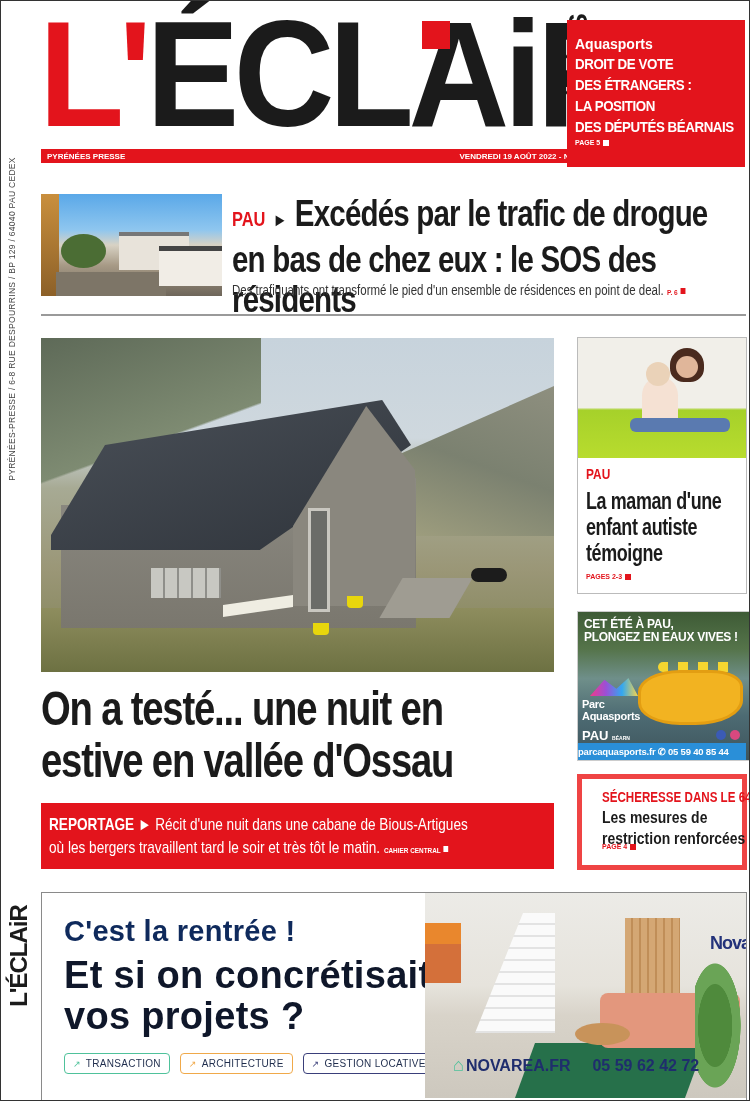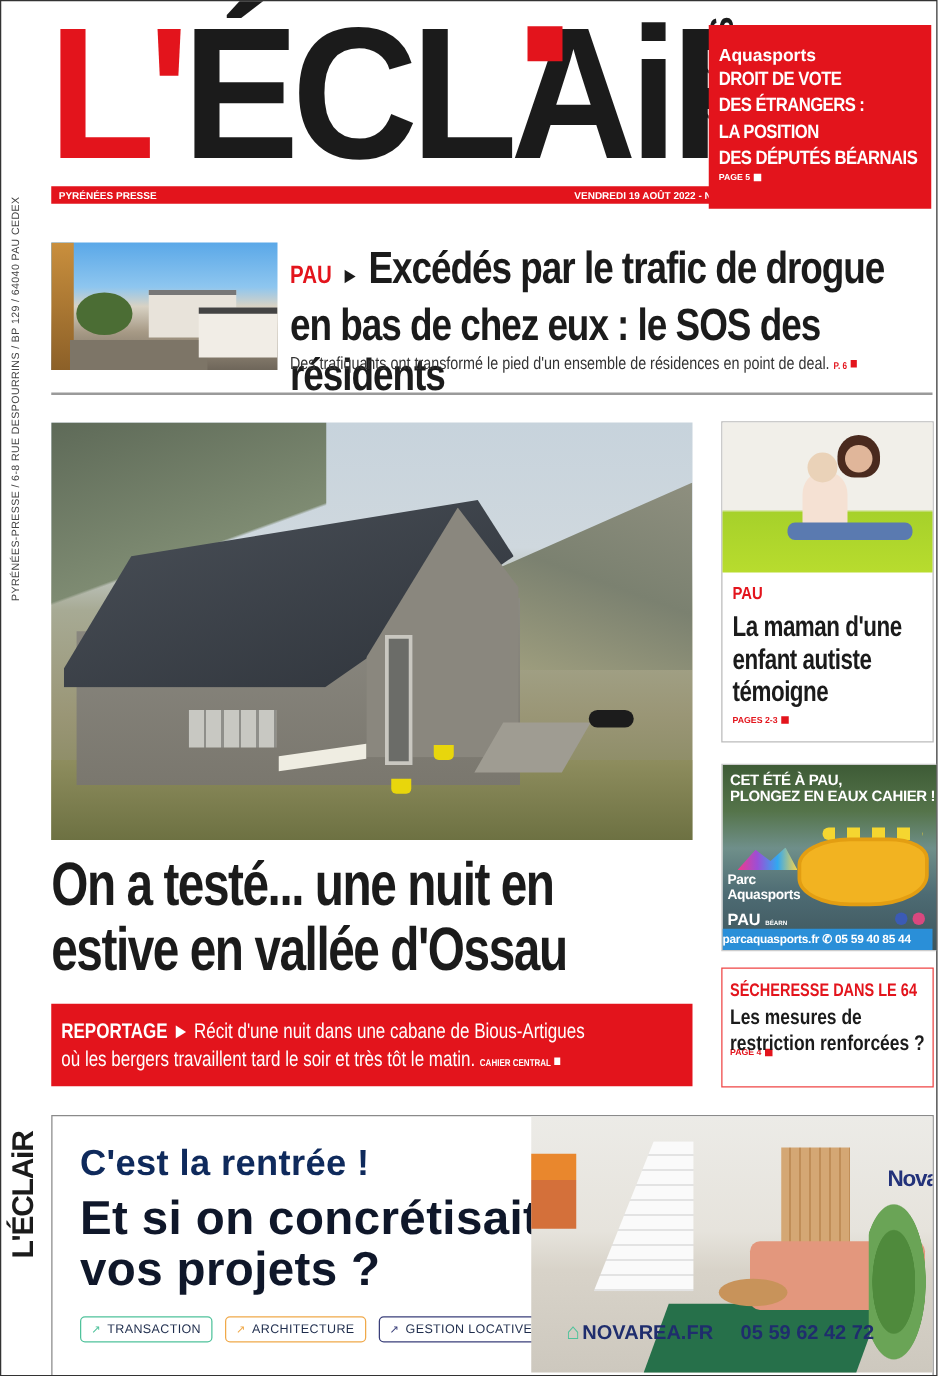--- a/index.html
+++ b/index.html
@@ -85,21 +85,21 @@
     .ad1 .raft { position: absolute; left: 60px; top: 58px; width: 105px; height: 55px; background: #f2b321; border-radius: 40% 30% 45% 40%; border: 3px solid #e39e12; }
     .ad1 .helmets { position: absolute; left: 80px; top: 50px; width: 80px; height: 10px; background: repeating-linear-gradient(90deg, #f5d630 0 10px, transparent 10px 20px); border-radius: 5px; }
     .ad1 .brand { position: absolute; left: 4px; top: 66px; width: 72px; }
     .ad1 .swoosh { width: 48px; height: 18px; margin-left: 8px; background: linear-gradient(90deg, #f03a8a, #9b4fd6, #32a8f0, #f9d44a); clip-path: polygon(0 100%, 30% 10%, 55% 60%, 80% 0, 100% 100%); }
     .ad1 .pa { color: #fff; font-weight: 700; font-size: 11px; margin-top: 2px; letter-spacing: -0.3px; }
     .ad1 .pau { color: #fff; font-weight: 900; font-size: 13px; margin-top: 6px; }
     .ad1 .pau small { font-size: 5px; font-weight: 700; }
     .ad1 .foot { position: absolute; left: 0; bottom: 0; width: 168px; height: 17px; background: #2a8fd8; color: #fff; font-weight: 700; font-size: 9.5px; line-height: 17px; text-align: left; letter-spacing: -0.2px; }
     .ad1 .soc { position: absolute; width: 10px; height: 10px; border-radius: 50%; top: 118px; }
 
-    .r2 { position: absolute; left: 576px; top: 773px; width: 170px; height: 96px; border: 1px solid #ef4444; padding: 10px 6px; }
+    .r2 { position: absolute; left: 576px; top: 773px; width: 170px; height: 96px; border: 5px solid #ef4444; padding: 10px 20px; }
     .r2 .kicker { font-weight: 700; font-size: 14.5px; color: #e3141c; transform: scaleX(0.8); transform-origin: left top; width: 210px; white-space: nowrap; }
     .r2 .title { font-weight: 700; font-size: 17px; line-height: 21px; transform: scaleX(0.82); transform-origin: left top; width: 210px; color: #1b1b1b; margin-top: 2px; }
     .r2 .page { font-size: 7px; font-weight: 700; color: #e3141c; margin-top: -6px; }
 
     
     .bottom-logo { position: absolute; left: 0; top: 900px; width: 36px; height: 110px; }
     .bottom-logo span { position: absolute; left: 50%; top: 50%; transform: translate(-50%,-50%) rotate(-90deg); font-weight: 900; font-size: 24px; letter-spacing: -1px; color: #1b1b1b; white-space: nowrap; }
 
     .ad2 { position: absolute; left: 40px; top: 891px; width: 706px; height: 257px; border: 1px solid #8a8a8a; overflow: hidden; background: #fff; }
     .ad2 .l1 { position: absolute; left: 22px; top: 22px; font-weight: 700; font-size: 29px; color: #0f2a5c; letter-spacing: 0.3px; }
@@ -209,21 +209,21 @@
     <div>La maman d'une</div>
     <div>enfant autiste</div>
     <div>témoigne</div>
   </div>
   <div class="page"><span>PAGES 2-3</span><span class="sq"></span></div>
 </div>
 
 <div class="ad1">
   <div class="h">
     <div>CET ÉTÉ À PAU,</div>
-    <div>PLONGEZ EN EAUX CAHIER !</div>
+    <div>PLONGEZ EN EAUX VIVES !</div>
   </div>
   <div class="helmets"></div>
   <div class="raft"></div>
   <div class="brand">
     <div class="swoosh"></div>
     <div class="pa">Parc Aquasports</div>
     <div class="pau"><span>PAU</span> <small>BÉARN PYRÉNÉES</small></div>
   </div>
   <div class="soc" style="left:138px;background:#3b5bb5;"></div>
   <div class="soc" style="left:152px;background:#d9487f;"></div>

